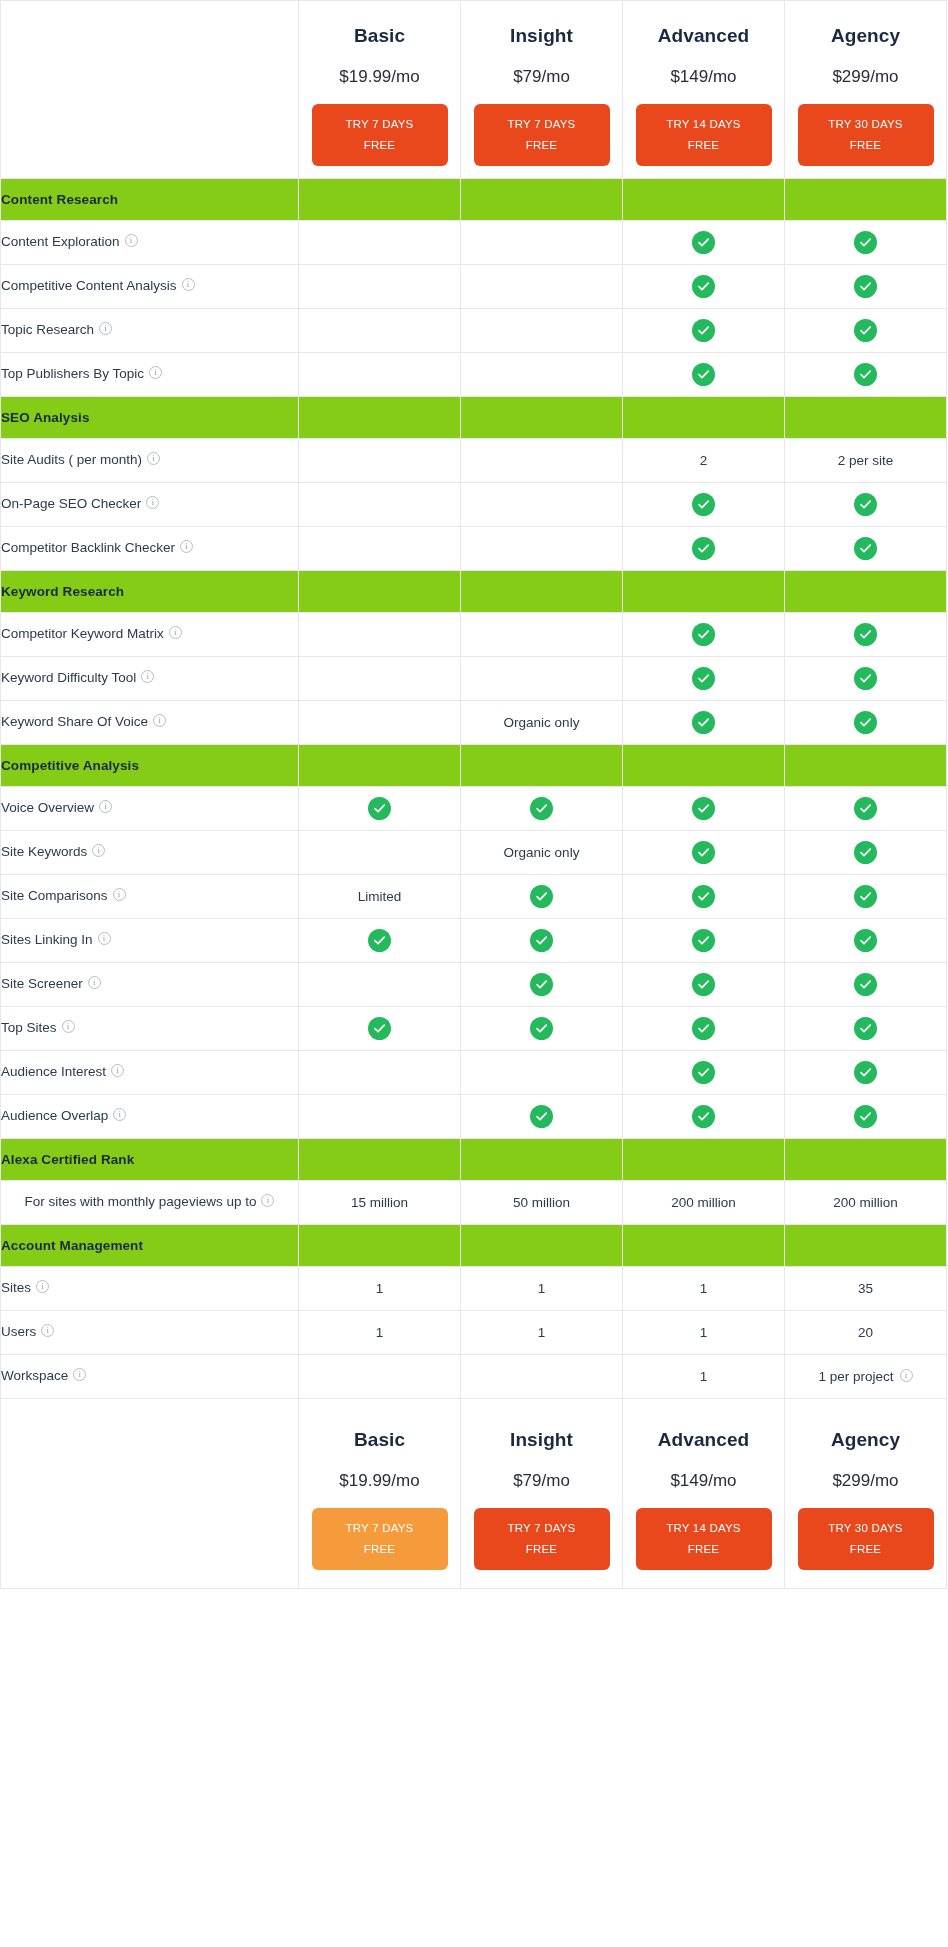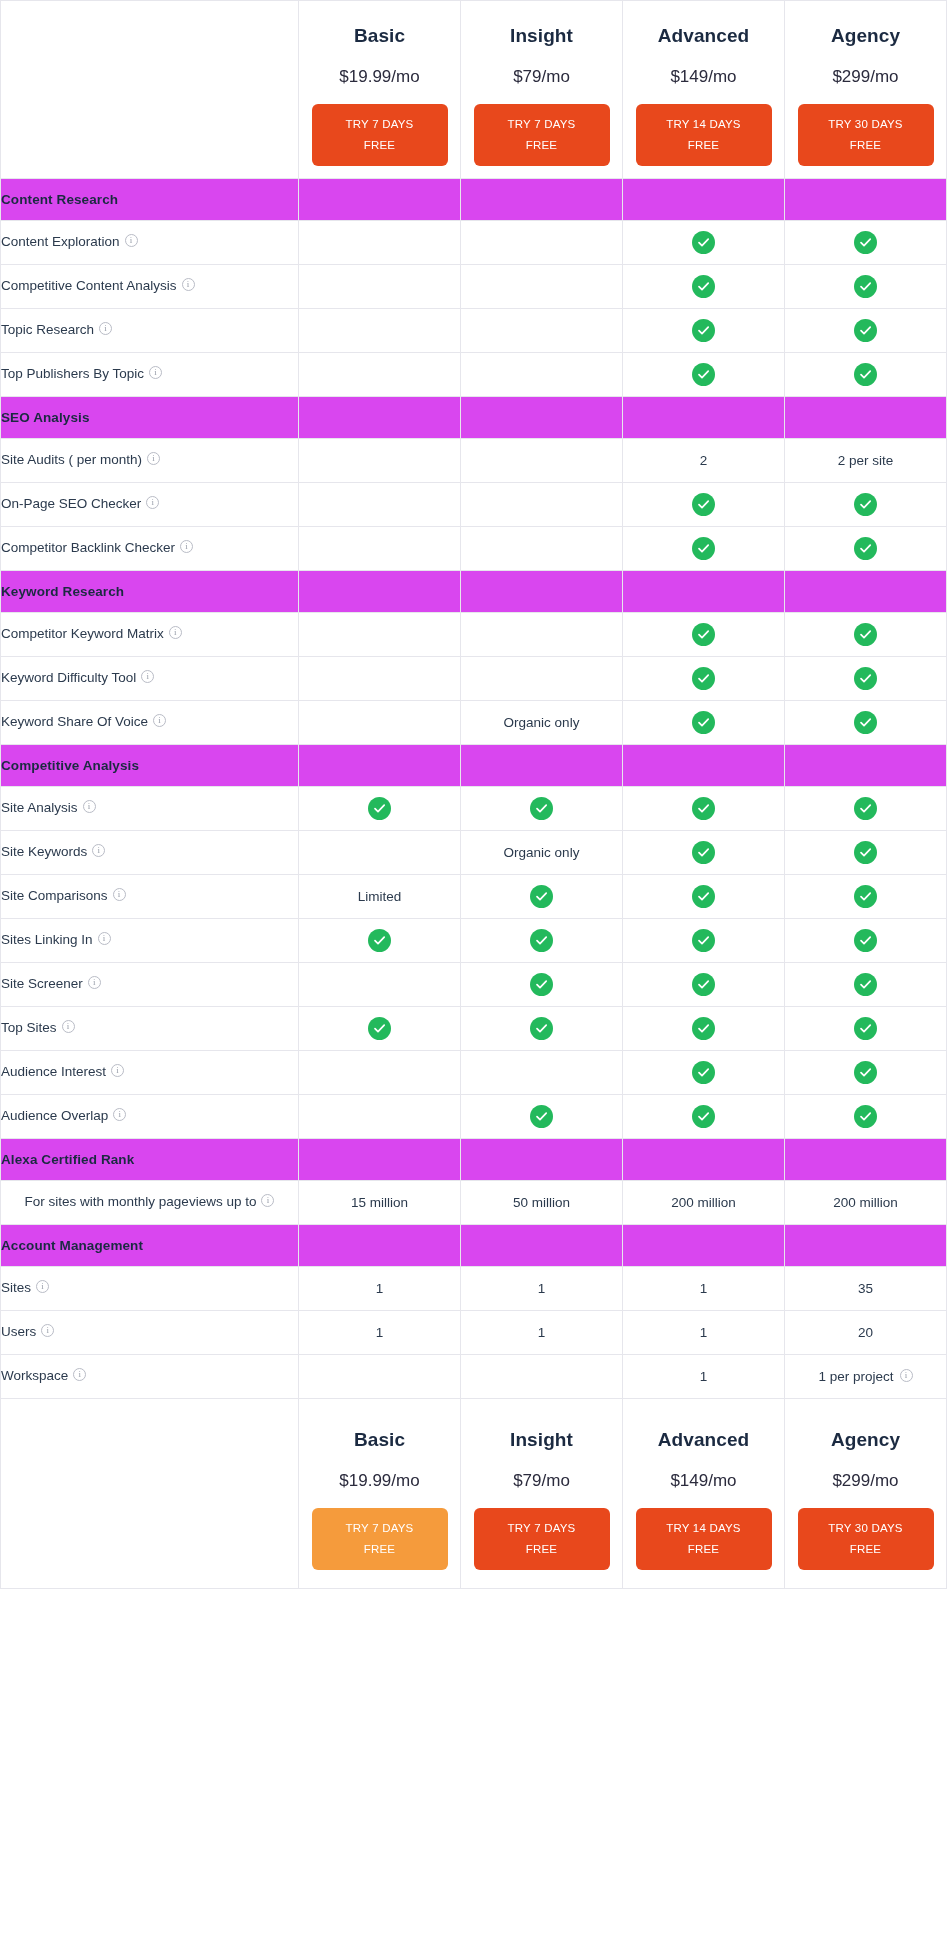--- a/index.html
+++ b/index.html
@@ -70,21 +70,21 @@
     flex-direction: column;
     align-items: center;
     justify-content: center;
   }
   .cta-button.alt { background: #f59b3c; }
   .cta-line { display: block; }
   .empty-corner { background: #ffffff; }
 
   
   tr.section-row > td {
-    background: #d946ef;
+    background: #84cc16;
     height: 42px;
   }
   .section-title {
     padding-left: 11px;
     font-size: 13.5px;
     font-weight: bold;
     color: #1b2a41;
     letter-spacing: .1px;
   }
 
@@ -319,21 +319,21 @@
             </svg></span></td>
       </tr>
       <tr class="section-row">
         <td class="section-title">Competitive Analysis</td>
         <td></td>
         <td></td>
         <td></td>
         <td></td>
       </tr>
       <tr class="feature-row">
-        <td class="feature-name"><span class="label-text">Site Analysis</span><span class="info-icon"></span></td>
+        <td class="feature-name"><span class="label-text">Voice Overview</span><span class="info-icon"></span></td>
         <td class="value-cell"><span class="check-icon"><svg width="15" height="15" viewBox="0 0 15 15">
               <path d="M3 7.6 L6 10.6 L12.2 4.2" fill="none" stroke="#ffffff" stroke-width="1.7" stroke-linecap="round" stroke-linejoin="round"></path>
             </svg></span></td>
         <td class="value-cell"><span class="check-icon"><svg width="15" height="15" viewBox="0 0 15 15">
               <path d="M3 7.6 L6 10.6 L12.2 4.2" fill="none" stroke="#ffffff" stroke-width="1.7" stroke-linecap="round" stroke-linejoin="round"></path>
             </svg></span></td>
         <td class="value-cell"><span class="check-icon"><svg width="15" height="15" viewBox="0 0 15 15">
               <path d="M3 7.6 L6 10.6 L12.2 4.2" fill="none" stroke="#ffffff" stroke-width="1.7" stroke-linecap="round" stroke-linejoin="round"></path>
             </svg></span></td>
         <td class="value-cell"><span class="check-icon"><svg width="15" height="15" viewBox="0 0 15 15">

